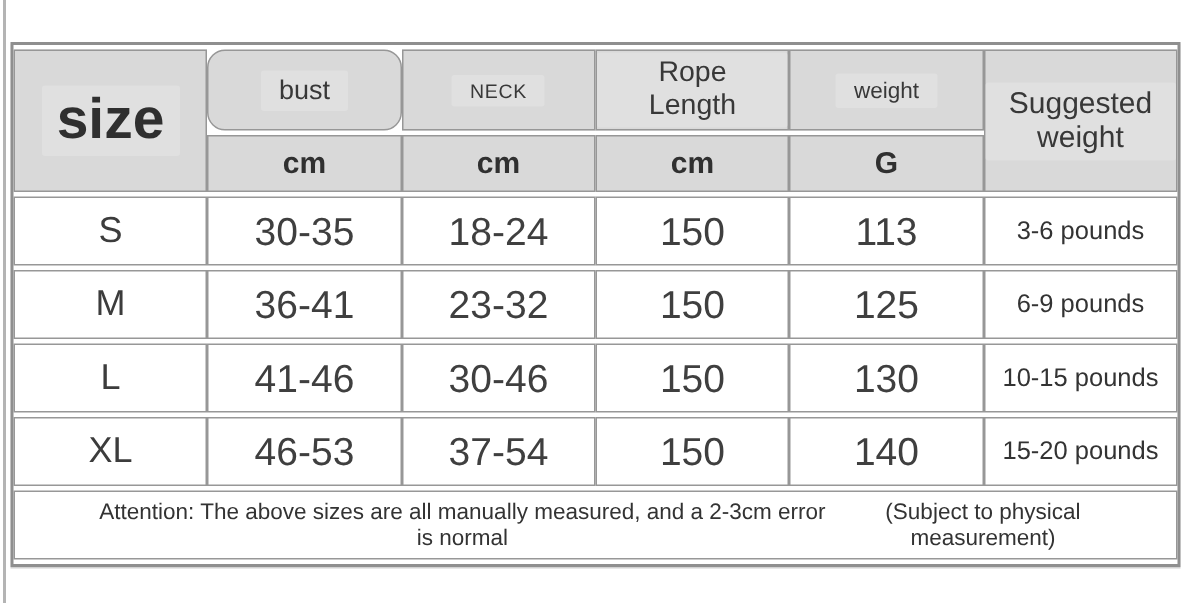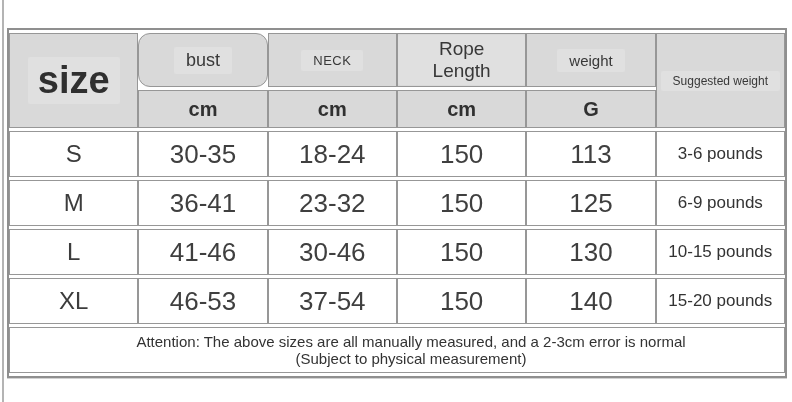--- a/index.html
+++ b/index.html
@@ -46,32 +46,31 @@
     padding: 3px 12px;
     border-radius: 2px;
   }
   td.size-cell { font-size: 38px; font-weight: 600; color: #2f2f2f; }
   td.size-cell .hdr-patch { padding: 2px 10px; }
   td.col-name { height: 52px; }
   .fs-bust { font-size: 18px; border-radius: 12px; }
   .fs-neck { font-size: 13px; letter-spacing: 0.5px; margin-top: 20px; }
   .fs-rope { font-size: 19px; }
   .fs-weight { font-size: 15px; }
-  td.suggested-hdr { font-size: 12px; margin-top: 31px; }
+  td.suggested-hdr { font-size: 20px; margin-top: 31px; }
   td.unit-cell { height: 36px; font-size: 20px; font-weight: 700; color: #303030; margin-left: 14px; }
   td.size-label-cell { height: 44px; font-size: 24px; color: #3c3c3c; }
   td.data-cell { height: 44px; font-size: 26px; color: #3f3f3f; }
   td.pounds-cell { font-size: 17px; color: #333333; }
   td.footer-cell { height: 44px; font-size: 15px; color: #333333; }
   .footer-inner {
     display: flex;
     justify-content: space-between;
     align-items: center;
     padding: 0 26px 0 54px;
-    flex-direction: column;
   }
 </style>
 </head>
 <body>
 
 <div class="canvas">
   <div class="edge-line"></div>
 
   <table class="size-table">
     <tbody>

